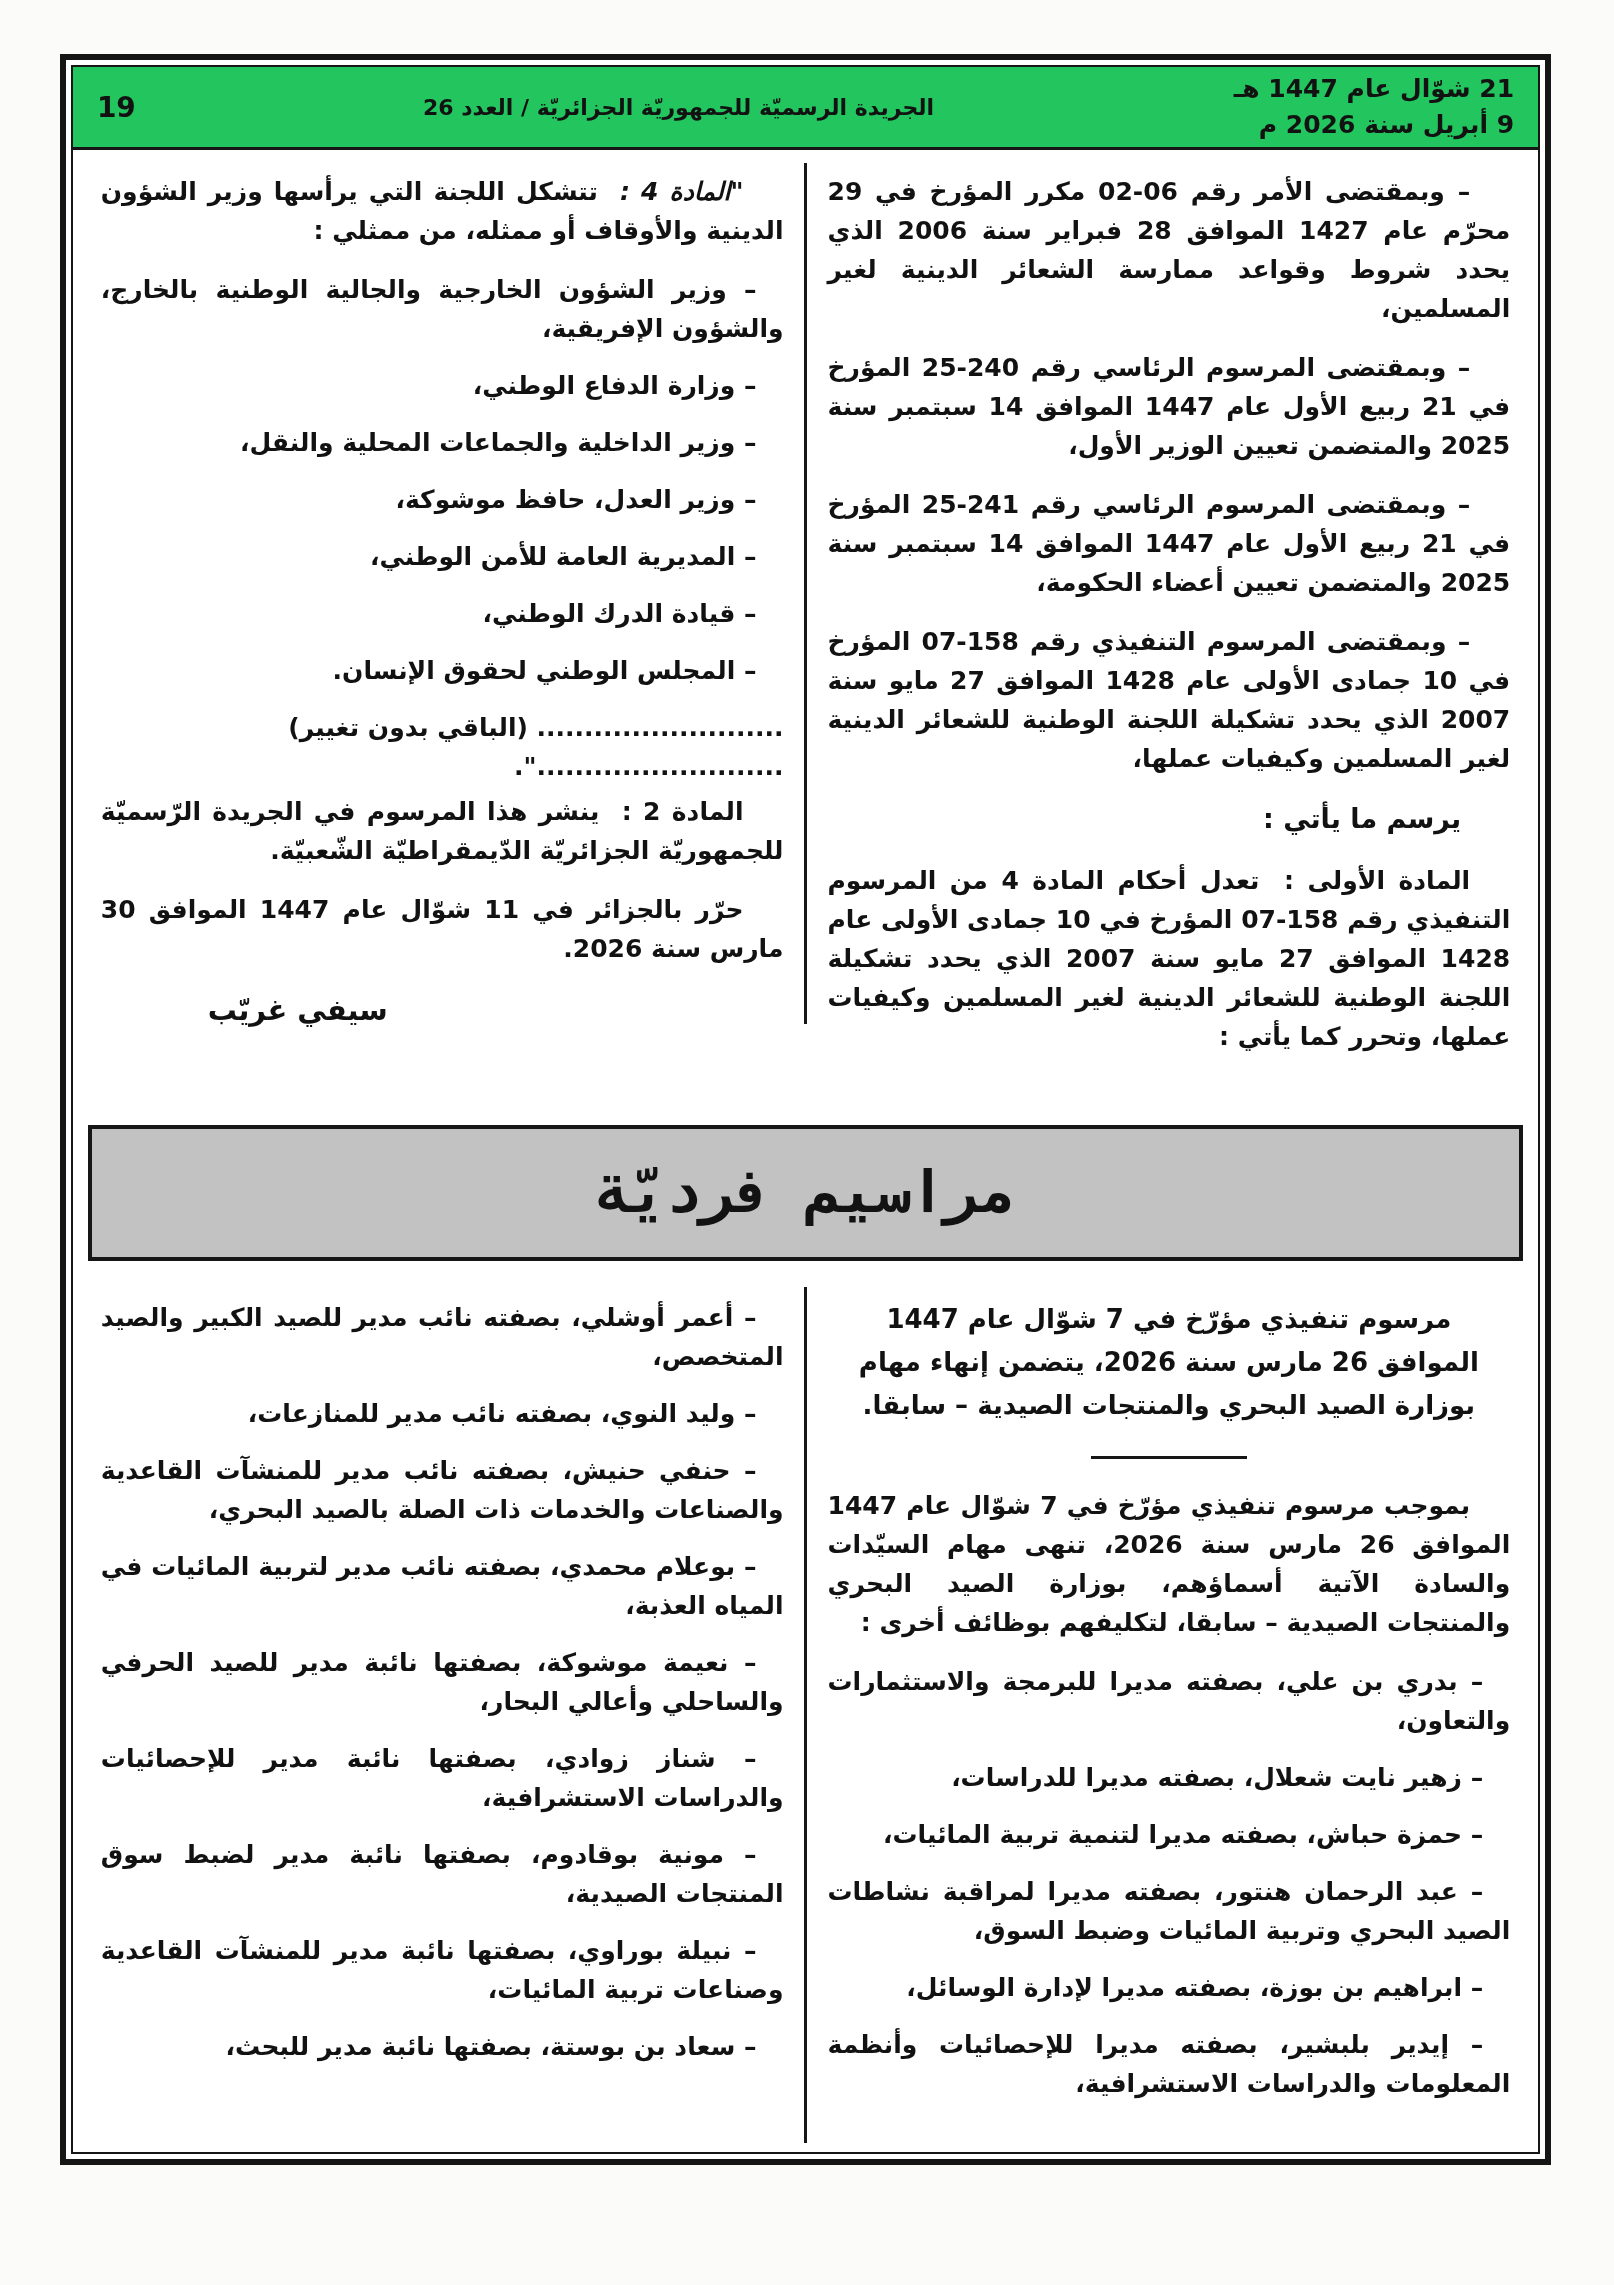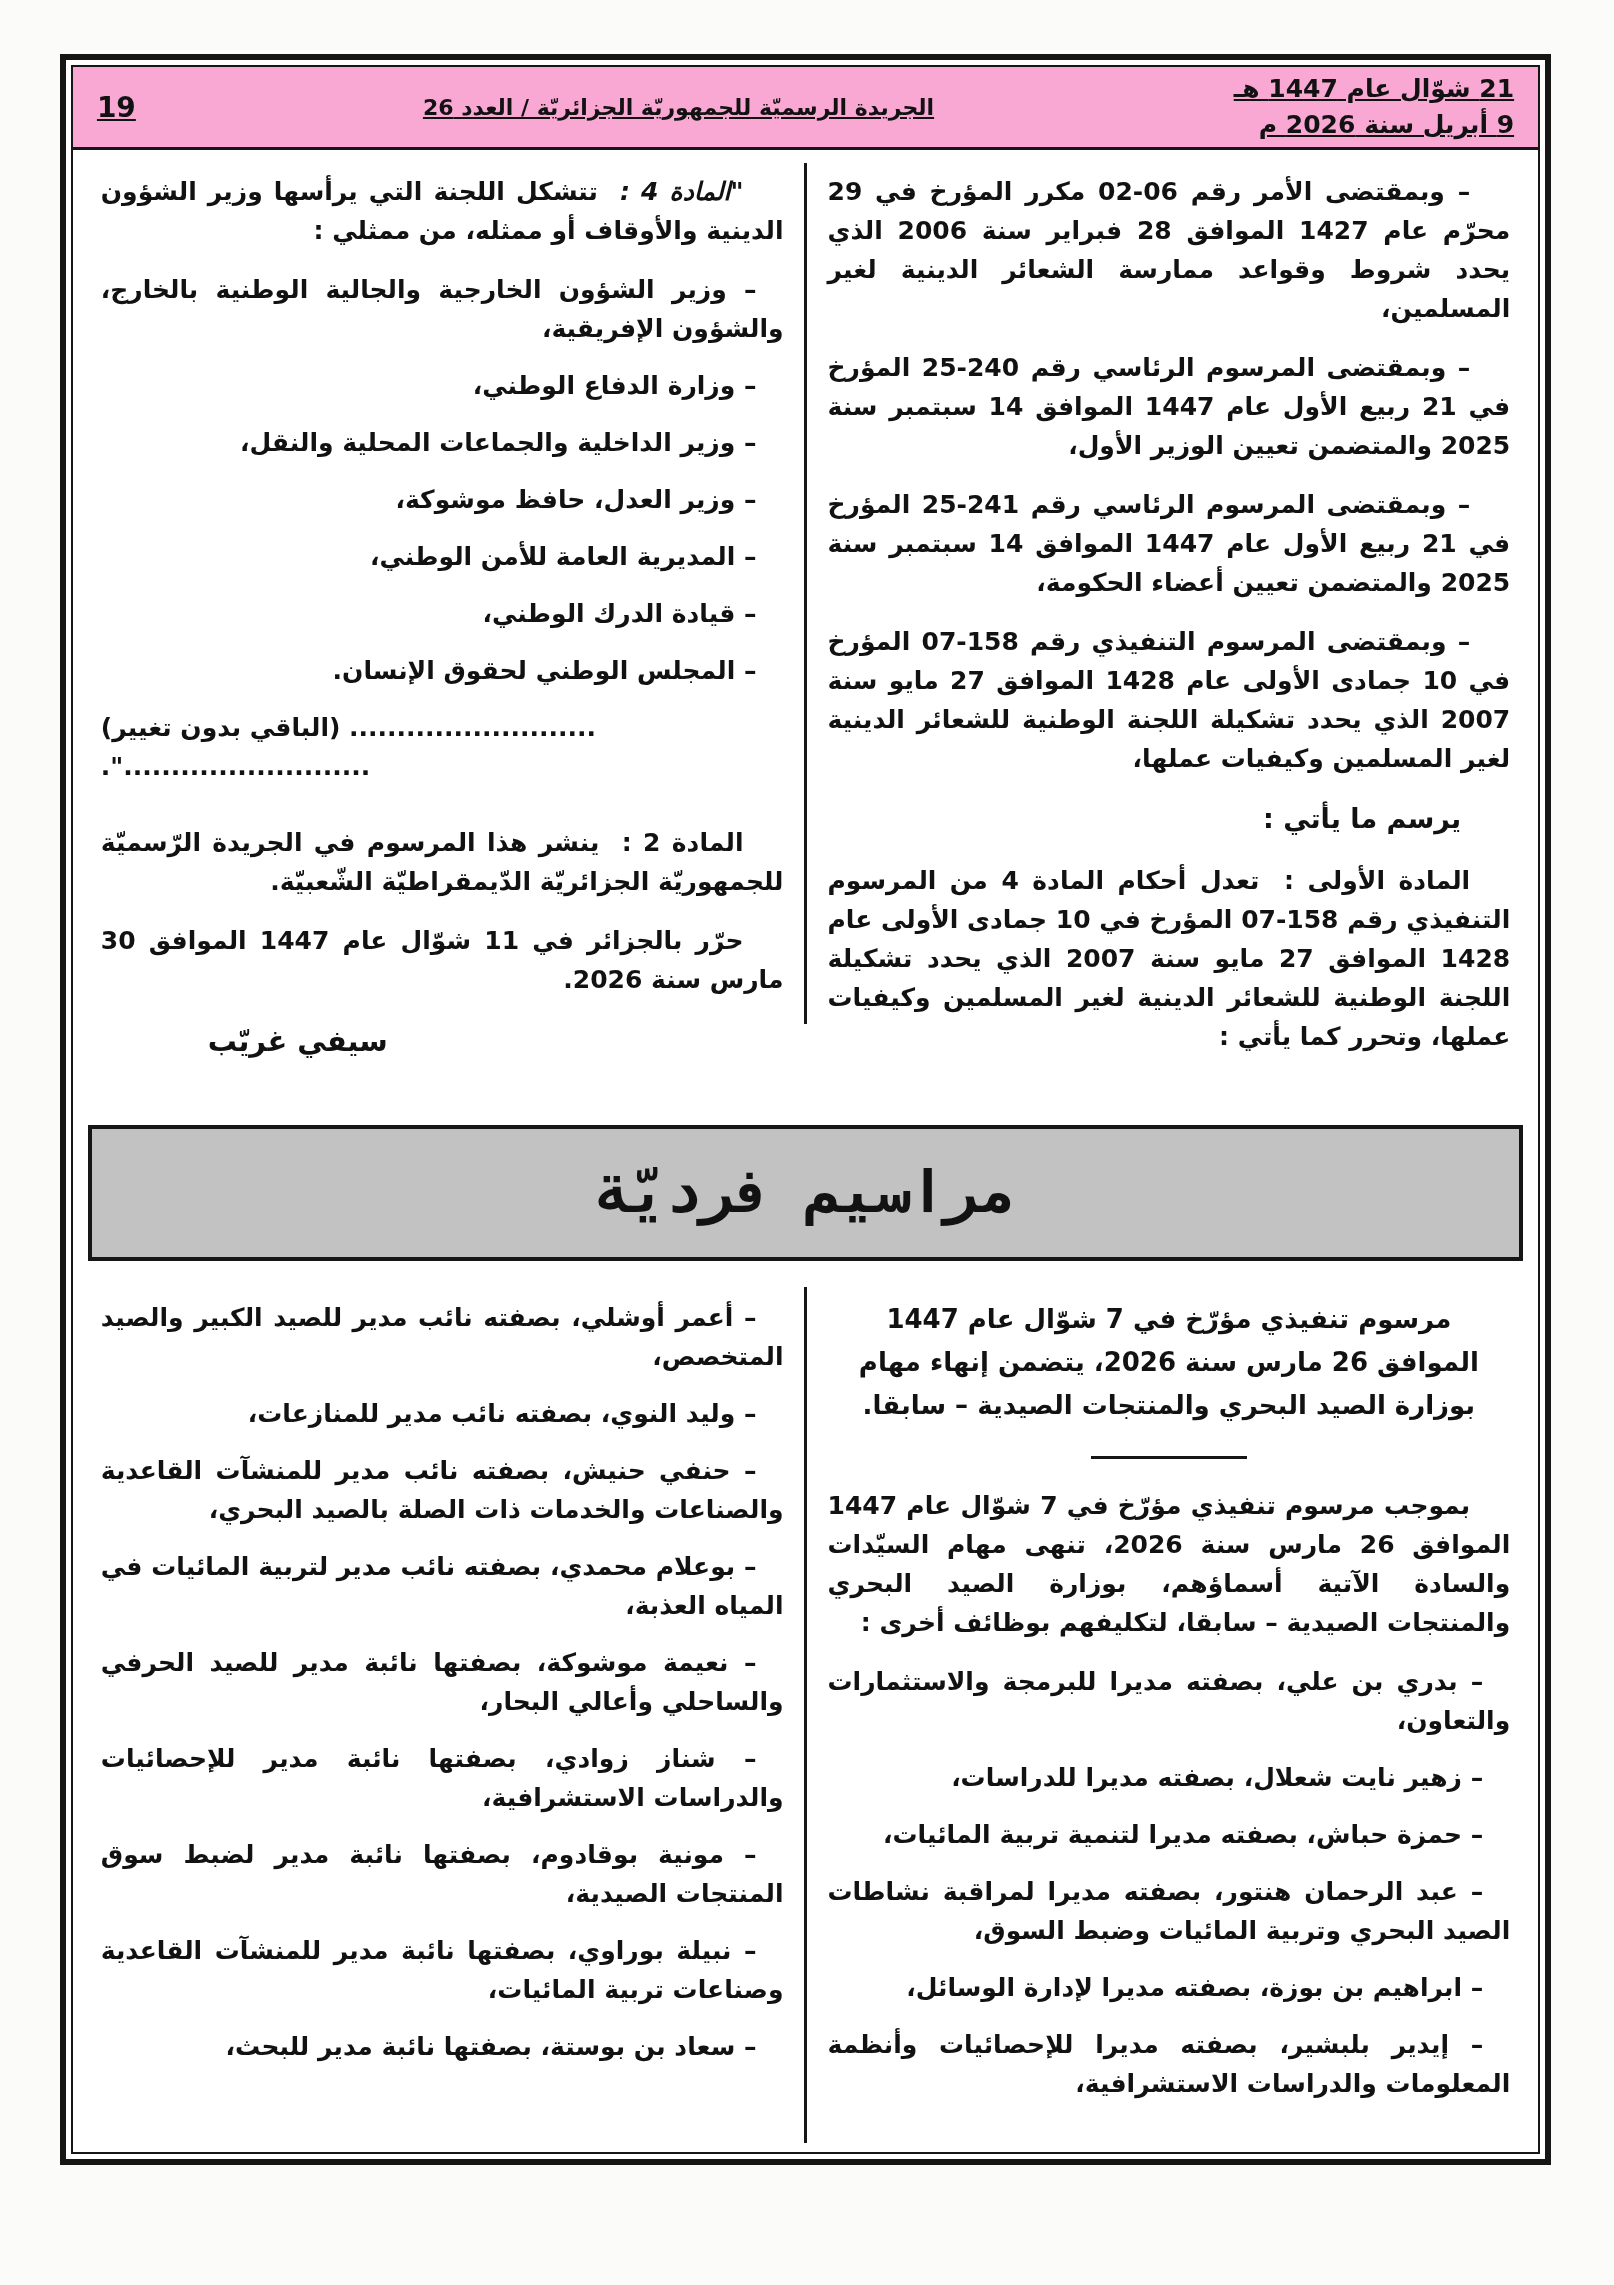--- a/index.html
+++ b/index.html
@@ -21,25 +21,24 @@
   .frame-inner {
     box-sizing:border-box;
     width:100%; height:100%;
     border:2.7px solid #161616;
     overflow:hidden;
     direction:rtl;
   }
   
   .masthead {
     height:83px; box-sizing:border-box;
-    background:#f9a8d4;
+    background:#22c55e;
     border-bottom:3.6px solid #161616;
     display:flex; align-items:center;
     padding:0 23.5px;
-    text-decoration:underline;
   }
   .m-dates { width:326px; text-align:right; font-weight:bold; font-size:25px; line-height:1.45; }
   .m-title { flex:1; text-align:left; font-weight:bold; font-size:22px; }
   .m-page  { width:326px; text-align:left; font-weight:bold; font-size:28px; }
   
   .cols { display:flex; direction:rtl; position:relative; box-sizing:border-box; padding:0 5.4px; }
   .cols.top    { height:953px; padding-top:22px; }
   .cols.bottom { height:888px;  padding-top:14.5px; margin-top:22px; }
   .col { flex:1; min-width:0; padding:0 22px; }
   .divider {
@@ -53,21 +52,21 @@
     margin:0 0 20px;
     font-size:25px; font-weight:bold;
     line-height:1.56;
     text-align:justify;
   }
   .indent { text-indent:40px; }
   .item   { text-indent:27px; margin-bottom:18px; }
   .clause { text-indent:49px; font-size:27px; margin-bottom:20px; }
   .lead   { margin-left:11px; }
   .lead.italic { font-style:italic; }
-  .ellipsis { text-align:left; margin-bottom:37px; letter-spacing:0.5px; }
+  .ellipsis { text-align:right; margin-bottom:6px; letter-spacing:0.5px; }
   .signature {
     font-size:29px; font-weight:bold;
     text-align:left; padding-left:107px;
     margin:25px 0 0;
   }
   
   .banner {
     margin:22px 14.5px 0;
     height:136px; box-sizing:border-box;
     background:#c2c2c2;

